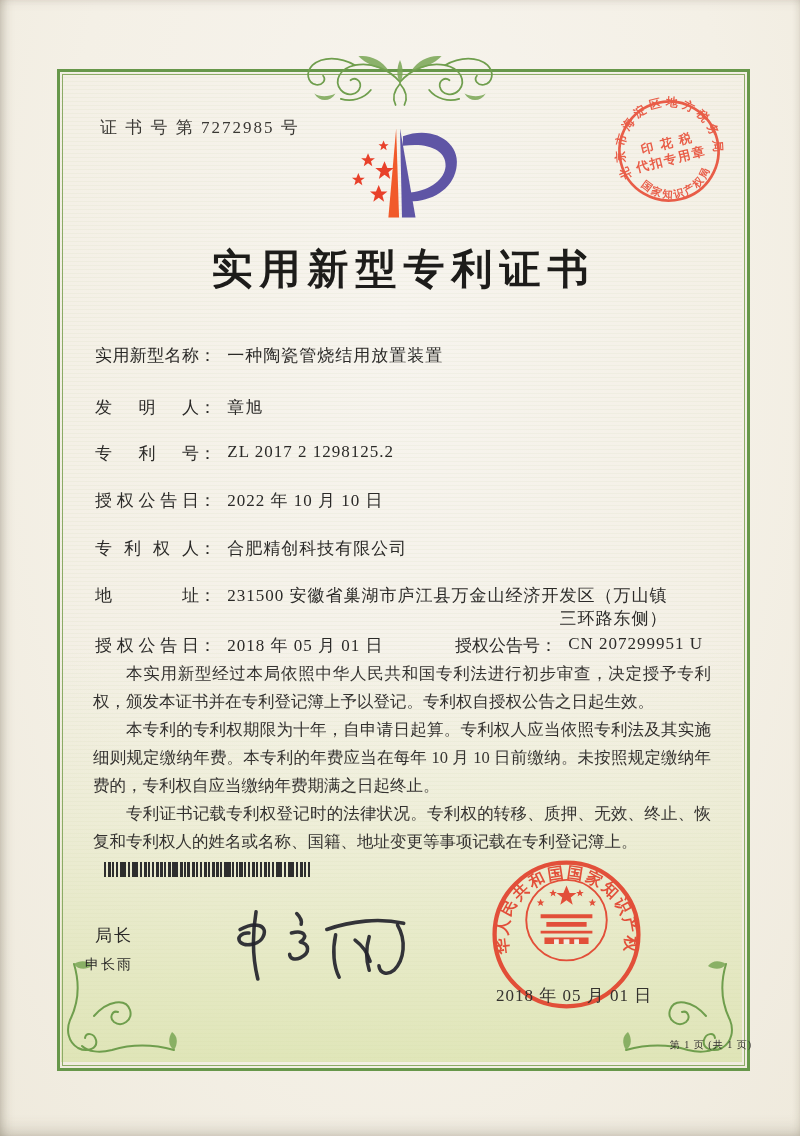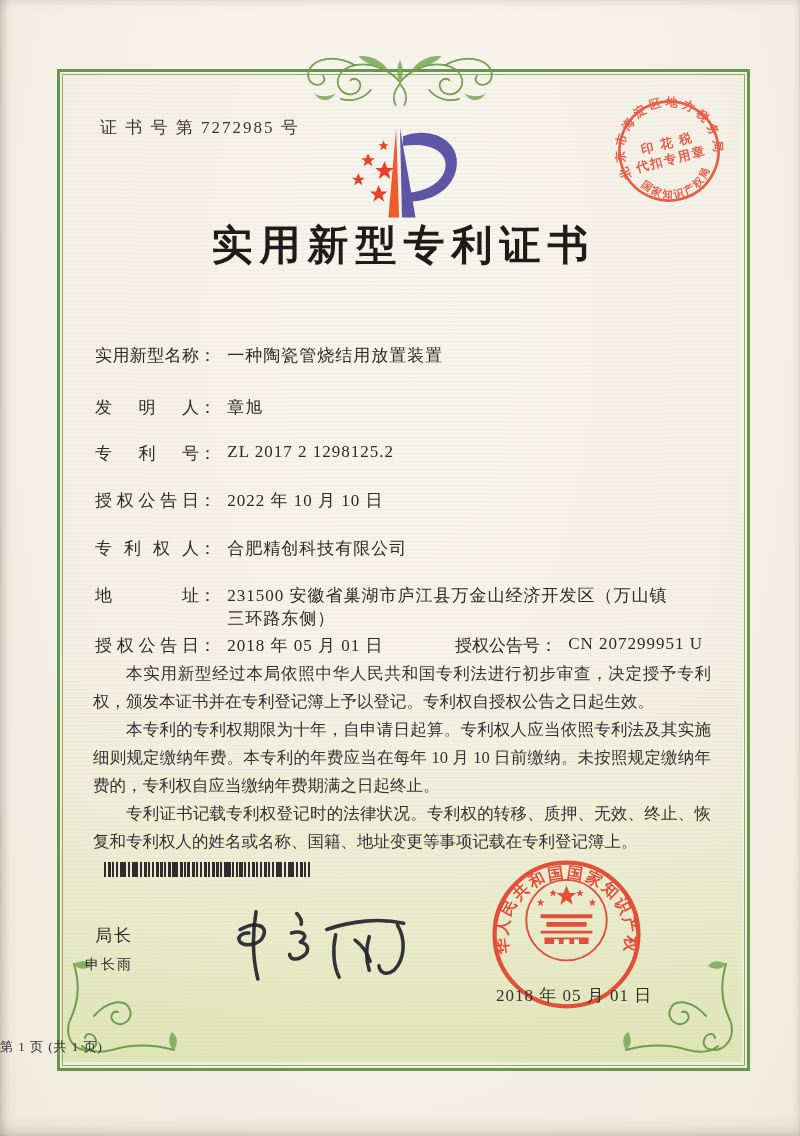--- a/index.html
+++ b/index.html
@@ -32,57 +32,57 @@
   .orn{position:absolute;z-index:2;}
   .orn-top{left:285px;top:44px;width:230px;height:76px;}
   .orn-bl{left:60px;top:958px;width:122px;height:102px;}
   .orn-br{right:60px;top:958px;width:122px;height:102px;transform:scaleX(-1);}
   .os{fill:none;stroke:#6f9e4d;stroke-width:2;stroke-linecap:round;}
   .of{fill:#79a655;opacity:.85;stroke:none;}
   
   .cert-no{position:absolute;left:100px;top:116px;z-index:3;font-size:17px;letter-spacing:2px;color:#3a3834;}
   .logo{position:absolute;left:338px;top:124px;width:126px;height:98px;z-index:3;}
   .title{
-    position:absolute;left:0;right:0;top:218px;z-index:3;text-align:center;
+    position:absolute;left:0;right:0;top:242px;z-index:3;text-align:center;
     font-size:41px;font-weight:700;letter-spacing:7px;text-indent:7px;color:#1d1c1a;
   }
   
   .tax-seal{position:absolute;left:606px;top:88px;width:126px;height:126px;z-index:4;transform:rotate(-14deg);opacity:.92;}
   .tax-ring{fill:none;stroke:#e8513b;stroke-width:3;}
   .tax-arc{font-size:13px;fill:#e8513b;letter-spacing:4.5px;font-weight:600;}
   .tax-arc-b{font-size:11.5px;fill:#e8513b;letter-spacing:2px;font-weight:600;}
   .tax-center{font-size:14px;fill:#e8513b;text-anchor:middle;font-weight:700;letter-spacing:2px;}
   .cnipa-seal{position:absolute;left:485px;top:853px;width:163px;height:163px;z-index:4;opacity:.9;}
   .cnipa-ring{fill:none;stroke:#e23f2a;stroke-width:4.5;}
   .cnipa-arc{font-size:16.5px;fill:#e23f2a;font-weight:700;letter-spacing:2.5px;}
   .cnipa-emblem{fill:#e23f2a;}
   .seal-date{position:absolute;left:496px;top:984px;z-index:5;font-size:17px;letter-spacing:1px;color:#34322e;}
   
   .frow{position:absolute;left:95px;z-index:3;font-size:17px;white-space:nowrap;}
   .flabel{display:inline-block;width:104px;text-align:justify;text-align-last:justify;vertical-align:top;}
   .fcolon{display:inline-block;vertical-align:top;}
   .fvalue{display:inline-block;margin-left:7px;letter-spacing:1px;vertical-align:top;}
-  .fvalue .vline{display:block;}
+  .fvalue .vline{display:block;text-align:right;}
   .gpair{position:absolute;left:360px;top:0;white-space:nowrap;}
   
   .body-text{position:absolute;left:93px;top:660px;width:618px;z-index:3;}
   .body-text p{margin:0;font-size:16.5px;line-height:28px;text-indent:2em;text-align:justify;color:#343230;}
   
   .barcode{
     position:absolute;left:104px;top:862px;width:206px;height:15px;z-index:3;
     background-image:
       repeating-linear-gradient(90deg,#2e2e2e 0 2px,rgba(0,0,0,0) 2px 4px),
       repeating-linear-gradient(90deg,#2e2e2e 0 1px,rgba(0,0,0,0) 1px 6px),
       repeating-linear-gradient(90deg,rgba(0,0,0,0) 0 5px,#2e2e2e 5px 7px,rgba(0,0,0,0) 7px 13px);
   }
   .sig-title{position:absolute;left:95px;top:924px;z-index:3;font-size:17px;letter-spacing:2px;}
   .sig-name{position:absolute;left:85px;top:956px;z-index:3;font-size:14px;letter-spacing:2px;font-family:Liberation Mono, monospace;}
   .signature{position:absolute;left:215px;top:903px;width:205px;height:84px;z-index:3;}
   .signature path{fill:none;stroke:#23232b;stroke-width:4;stroke-linecap:round;stroke-linejoin:round;opacity:.92;}
-  .footer{position:absolute;left:0;right:48px;top:1038px;z-index:3;text-align:left;font-size:13px;letter-spacing:1px;color:#333130;}
+  .footer{position:absolute;left:0;right:48px;top:1038px;z-index:3;text-align:right;font-size:10px;letter-spacing:1px;color:#333130;}
 </style>
 </head>
 <body>
 
 <div class="page">
 
   <div class="tint"></div>
 
   <div class="frame">
     <div class="inner"></div>

